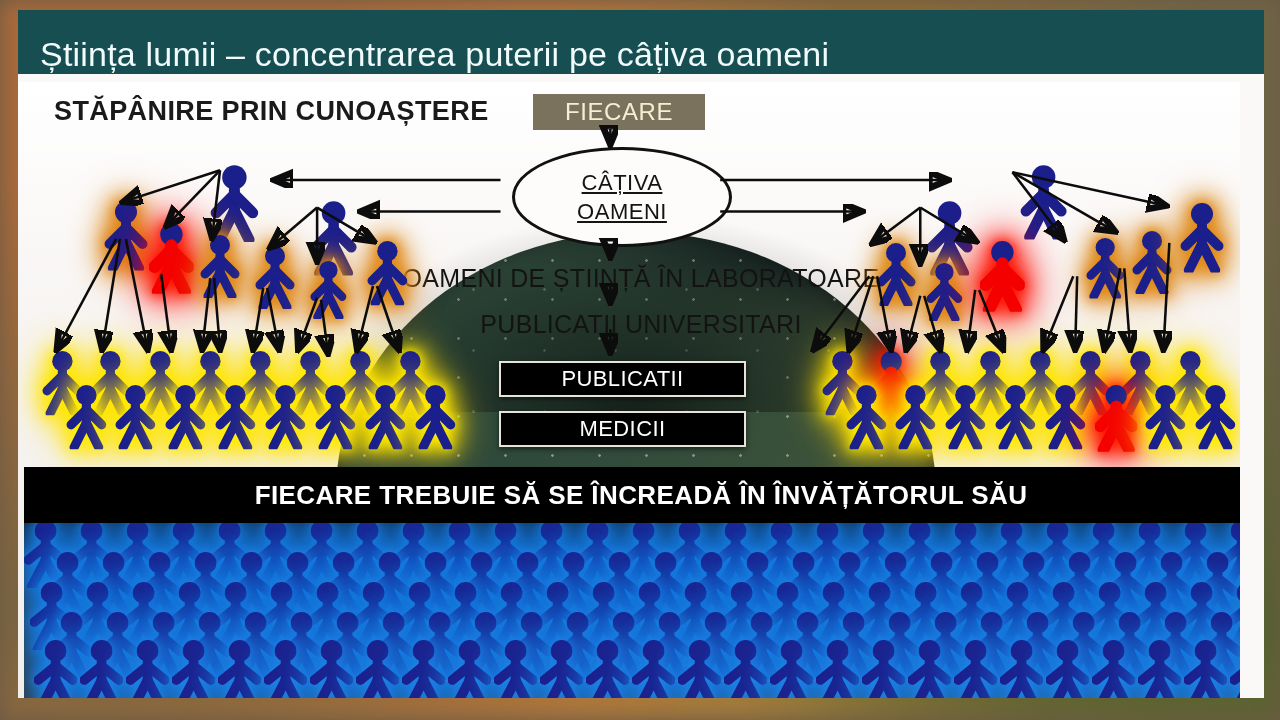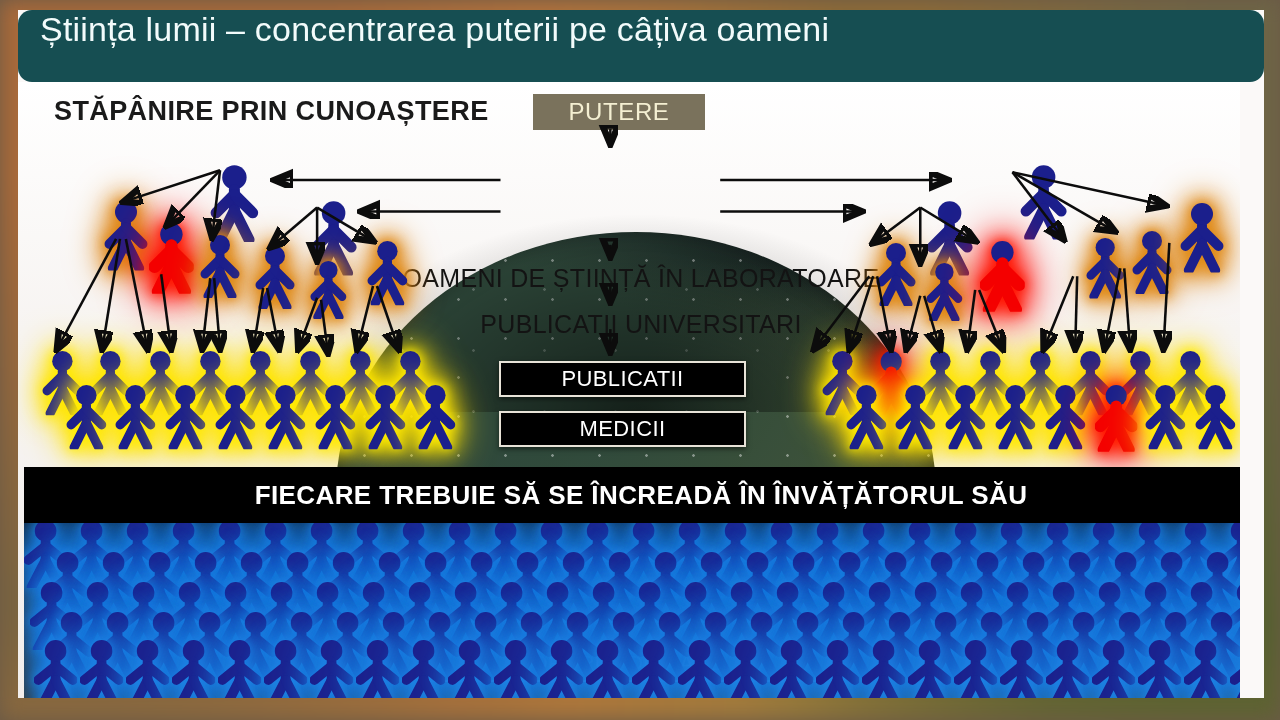--- a/index.html
+++ b/index.html
@@ -74,23 +74,23 @@
   #globe-glow {
     position: absolute; left: 300px; top: 130px;
     width: 640px; height: 200px;
     background: radial-gradient(ellipse at 50% 100%, rgba(0,0,0,.55) 0%, rgba(0,0,0,0) 70%);
     pointer-events: none;
   }
 
   
   #title-bar {
     position: absolute; left: 0; top: 0;
-    width: 1246px; height: 72px;
+    width: 1246px; height: 64px;
     background: #164e52;
-    display: flex; align-items: flex-start; border-radius: 14px;
+    display: flex; align-items: flex-end;
   }
   #title-text {
     color: #f2fbfb;
     font-size: 34px;
     font-weight: 400;
     letter-spacing: .2px;
     margin-left: 22px;
     white-space: nowrap;
     font-family: "Liberation Sans", sans-serif;
   }
@@ -232,23 +232,27 @@
 
   <div id="canvas">
 
     <div id="globe"></div>
     <div id="globe-stars"></div>
     <div id="globe-glow"></div>
 
     <div class="side-heading" id="heading-left">STĂPÂNIRE PRIN CUNOAȘTERE</div>
 
     <div id="lucifer-box">
-      <span>PUTERE</span>
+      <span>FIECARE</span>
     </div>
 
+    <div id="oval">
+      <span>CÂȚIVA</span>
+      <span>OAMENI</span>
+    </div>
 
     <div class="center-line" id="line-lab">OAMENI DE ȘTIINȚĂ ÎN LABORATOARE</div>
     <div class="center-line" id="line-prof">PUBLICATII UNIVERSITARI</div>
 
     <div class="black-box" id="box-medicii">
       <span>MEDICII</span>
     </div>
     <div class="black-box" id="box-publicatii">
       <span>PUBLICATII</span>
     </div>

